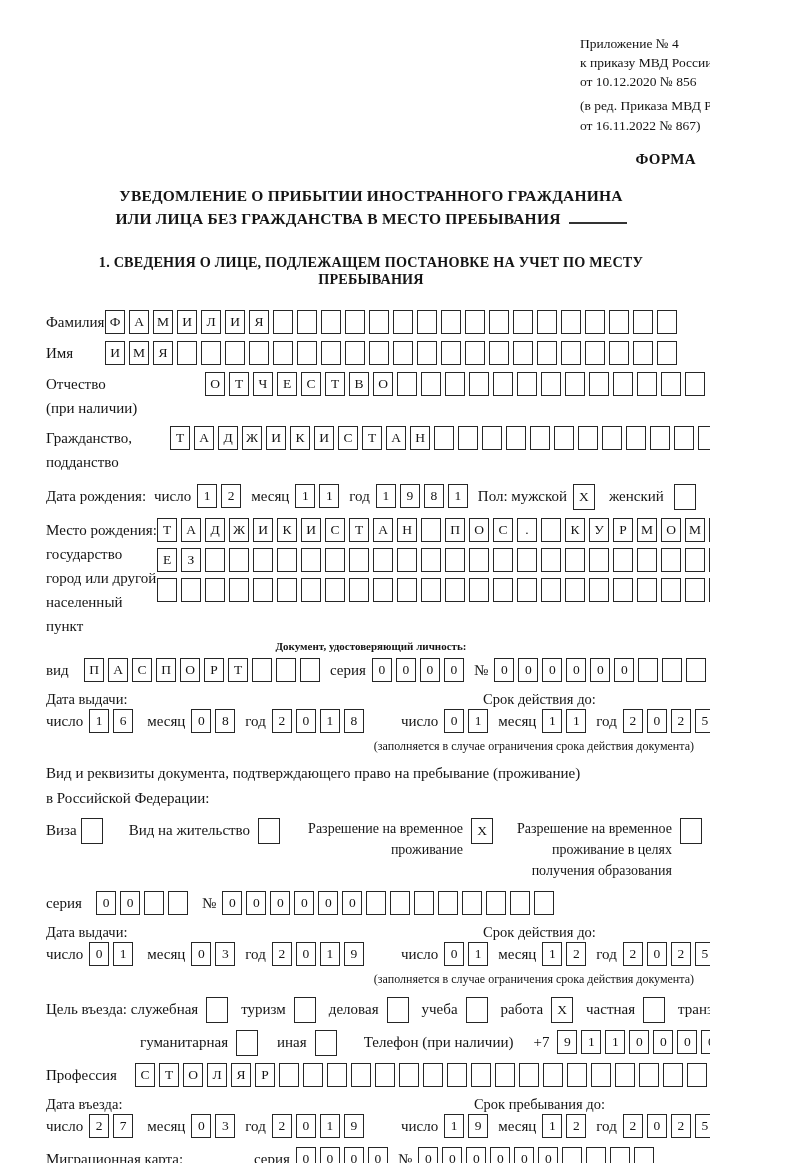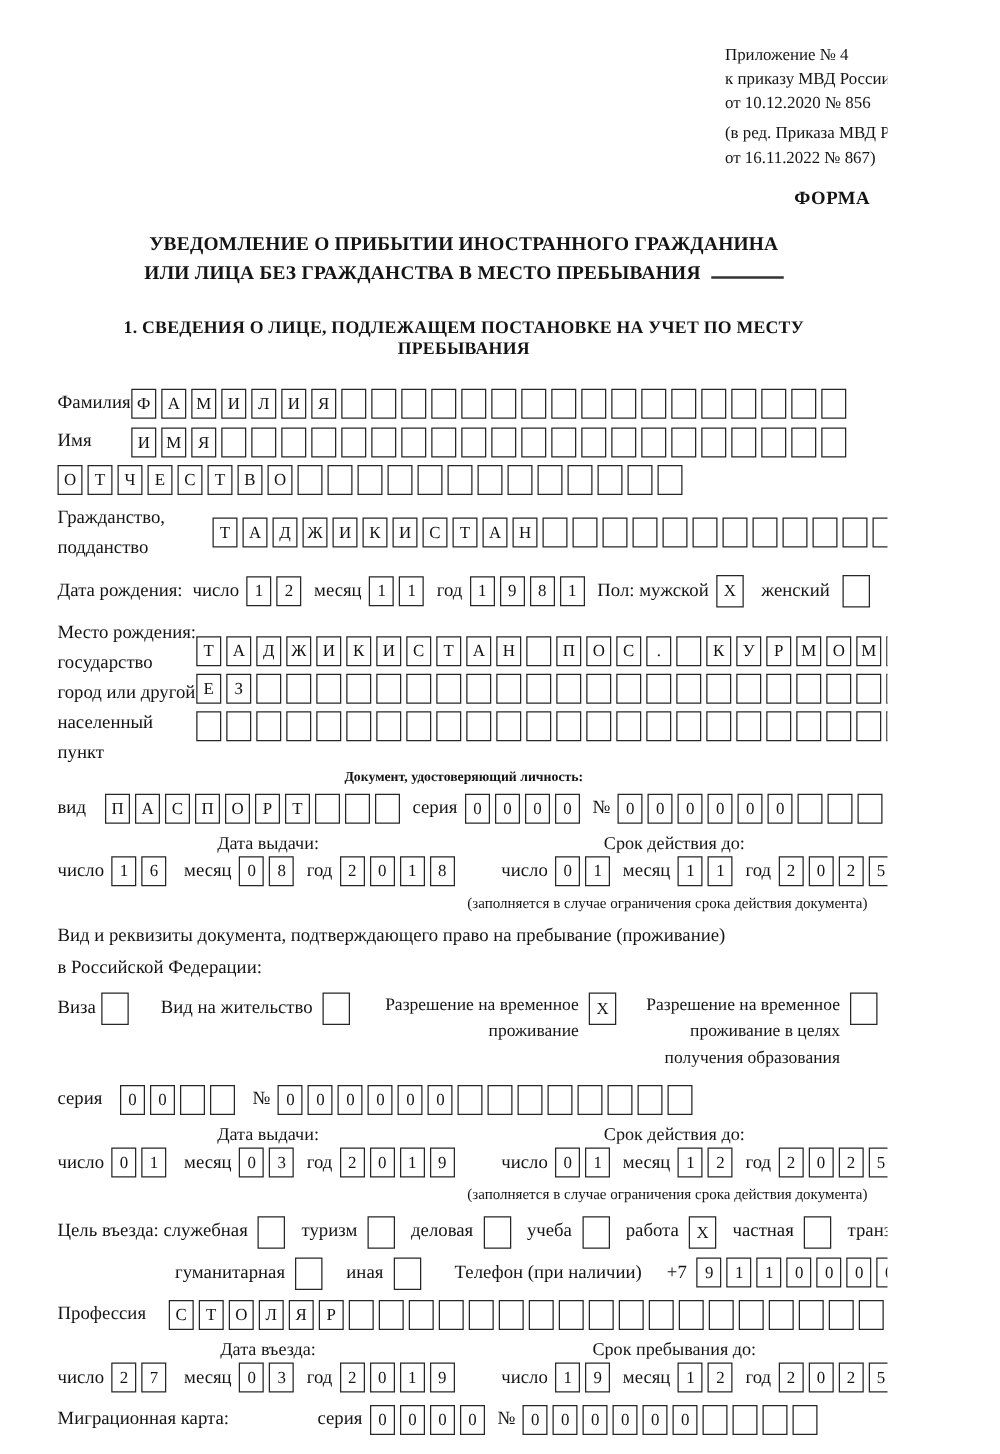--- a/index.html
+++ b/index.html
@@ -9,40 +9,40 @@
   
   .hdr { margin-left:534px; width:206px; font-size:13.5px; line-height:1.42; }
   .hdr .gap { height:5px; }
   .forma { text-align:right; font-weight:bold; font-size:15px; margin-top:16px; letter-spacing:.4px; }
 
   .title { text-align:center; font-weight:bold; font-size:15.5px; line-height:1.5; margin-top:16px; letter-spacing:.2px; }
   .blank-line { display:inline-block; width:58px; border-bottom:2px solid #333; height:12px; margin-left:8px; }
   .sec-heading { text-align:center; font-weight:bold; font-size:14.2px; margin-top:24px; margin-bottom:22px; letter-spacing:.2px; }
 
   
-  .row { display:flex; align-items:center; margin-bottom:6px; }
+  .row { display:flex; align-items:flex-start; margin-bottom:6px; }
   .lbl { font-size:15px; line-height:25px; white-space:nowrap; flex:none; }
   .lbl2 { flex:none; }
   .lbl2 span { display:block; font-size:15px; line-height:24px; }
   .cells { display:flex; flex:none; }
   .cell { display:inline-flex; flex:none; align-items:center; justify-content:center;
           width:18px; height:22px; border:1.5px solid #262626; margin-right:4px;
           font-size:13.5px; background:#fff; }
   .cb .cell { width:20px; height:24px; }
   .cellcol { display:flex; flex-direction:column; }
   .cellcol .cells { margin-bottom:6px; }
   .ml6{margin-left:6px;} .ml10{margin-left:10px;} .ml14{margin-left:14px;}
 
   .center-heading { text-align:center; font-weight:bold; font-size:11px; margin:2px 0 6px 0; }
 
   
   .dates { margin-bottom:4px; }
   .dates-head { display:flex; }
   .dates-head span { display:block; font-size:14.5px; line-height:20px; }
-  .dh-l { width:355px; text-align:center; }
+  .dh-l { width:355px; }
   .dh-r { width:330px; text-align:center; }
   .dates-line { display:flex; }
   .dg { display:flex; flex:none; }
   .dg-l { width:355px; }
   .note { font-size:12px; text-align:right; line-height:20px; margin-top:2px; padding-right:2px; }
 
   .para { font-size:15px; line-height:23px; margin:6px 0 2px 0; }
 
   
   .permits { display:flex; align-items:flex-start; margin:8px 0 10px 0; }
@@ -132,20 +132,24 @@
         <span class="cell"></span>
         <span class="cell"></span>
         <span class="cell"></span>
         <span class="cell"></span>
         <span class="cell"></span>
         <span class="cell"></span>
       </div>
   </div>
 
   <div class="row">
+    <div class="lbl2" style="width:159px">
+      <span>Отчество</span>
+      <span>(при наличии)</span>
+    </div>
     <div class="cells">
         <span class="cell">О</span>
         <span class="cell">Т</span>
         <span class="cell">Ч</span>
         <span class="cell">Е</span>
         <span class="cell">С</span>
         <span class="cell">Т</span>
         <span class="cell">В</span>
         <span class="cell">О</span>
         <span class="cell"></span>

